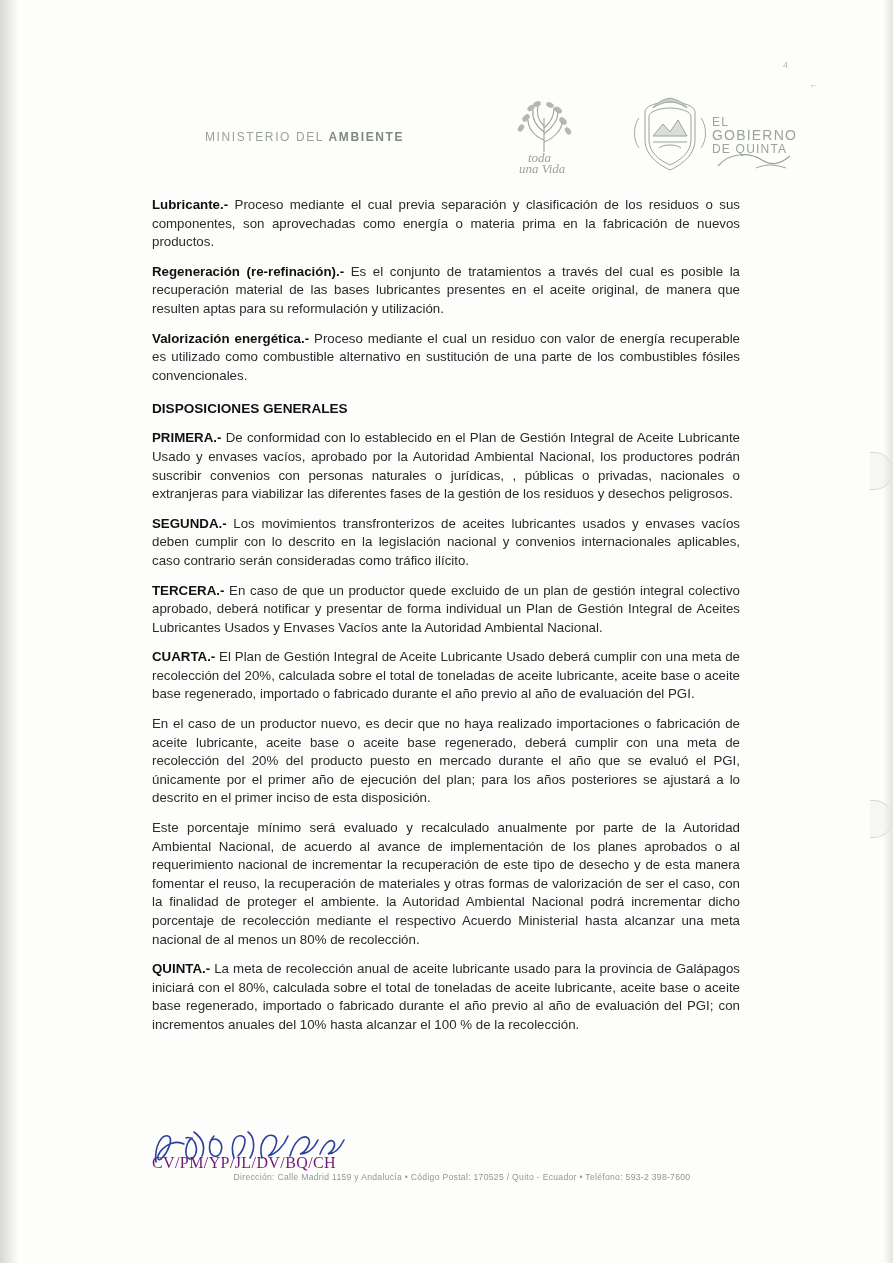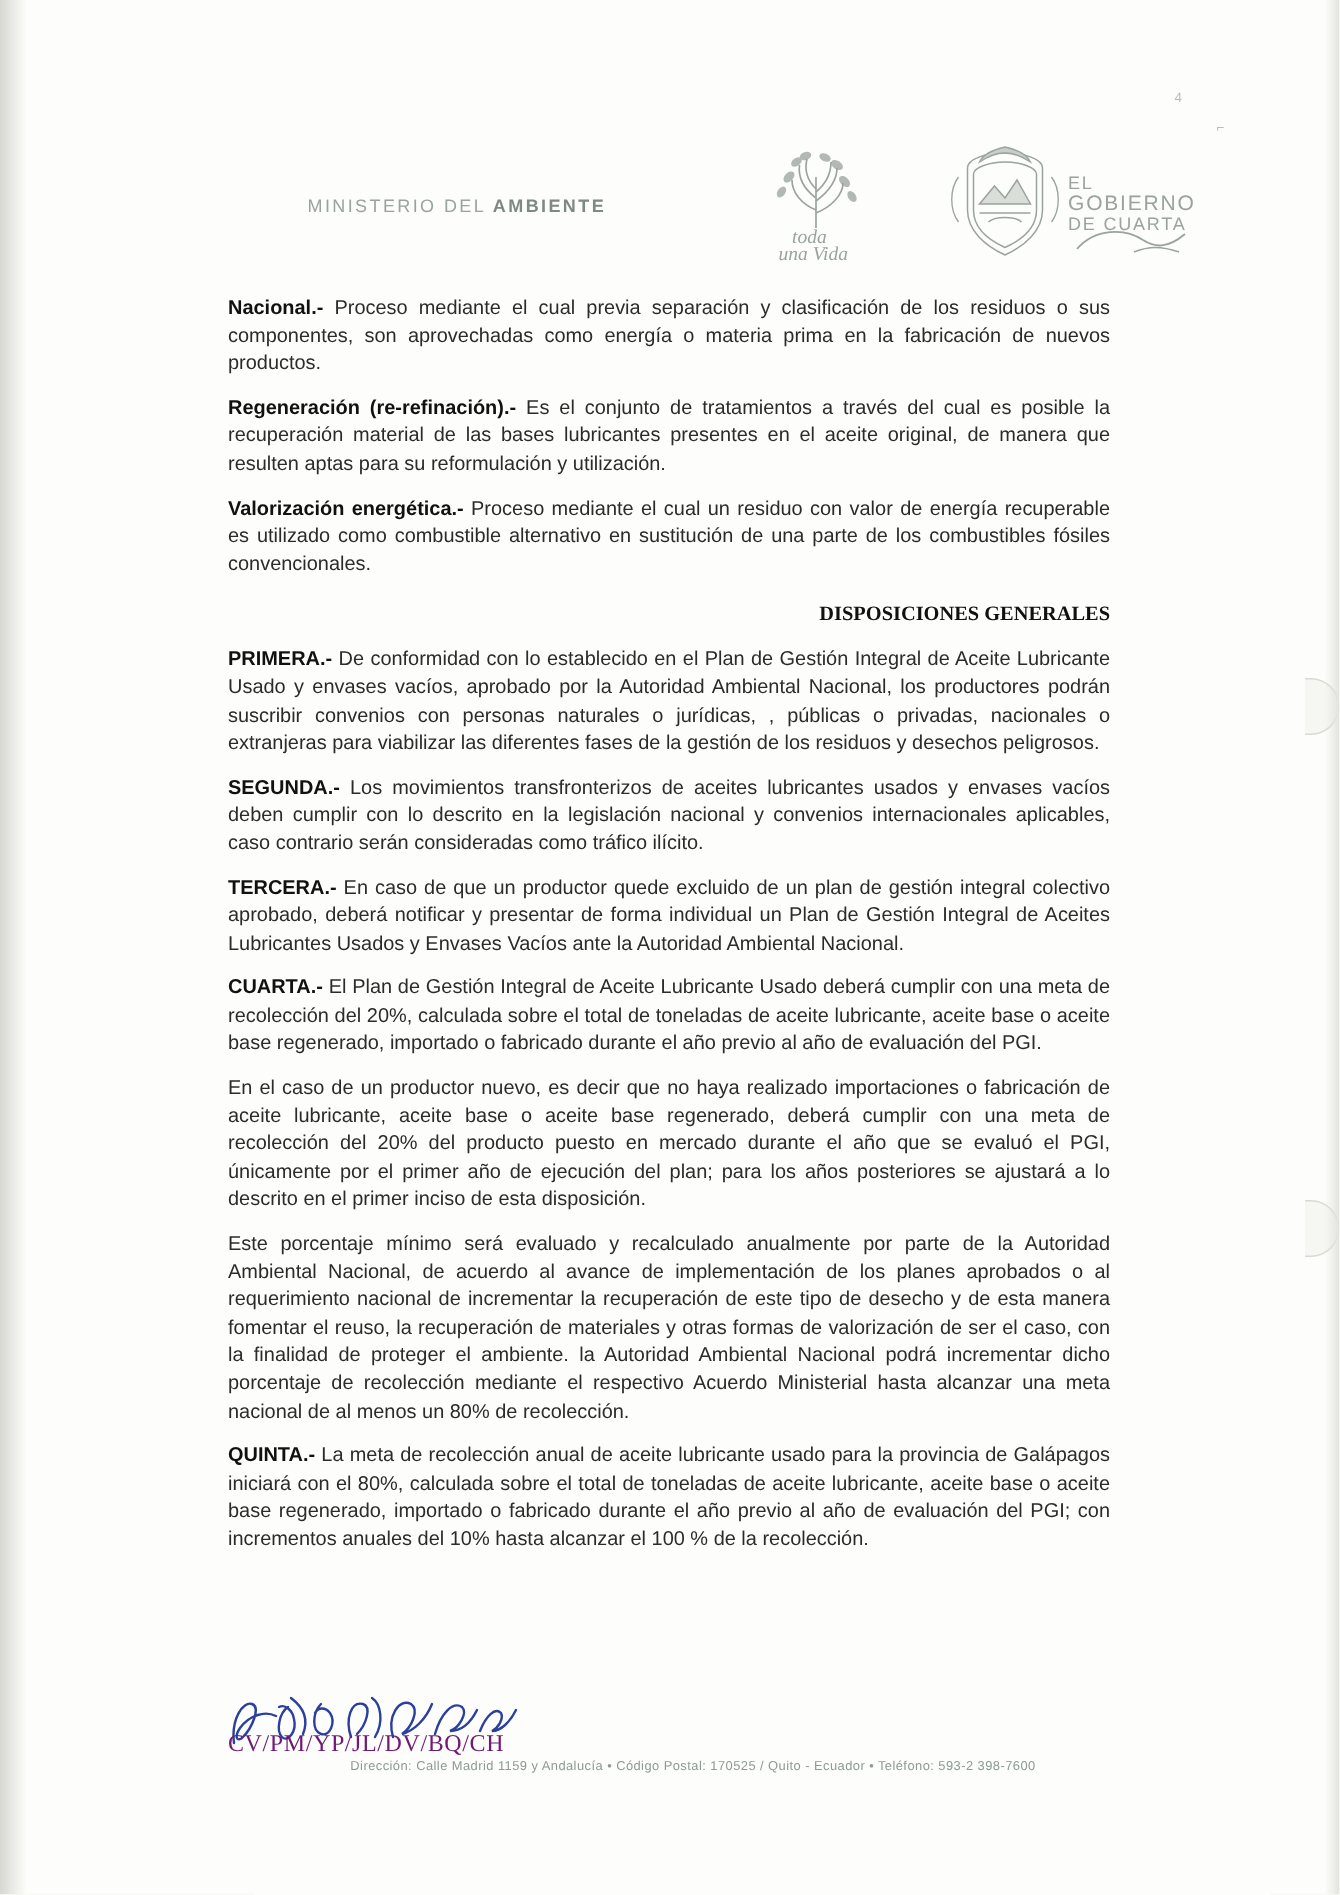--- a/index.html
+++ b/index.html
@@ -104,23 +104,22 @@
   }
   p.gap-before { }
   .lead {
     font-weight: bold;
     color: #111;
   }
   h2.section-title {
     margin: 16px 0 13px 0;
     font-size: 13.6px;
     font-weight: bold;
-    text-align: right;
+    text-align: left;
     color: #111;
-    font-family: Liberation Serif, serif;
   }
 
   
   .signature {
     position: absolute;
     left: 150px;
     top: 1128px;
     width: 230px;
     height: 40px;
     color: #2a3f9e;
@@ -225,34 +224,34 @@
         <g stroke="#9aa39c" fill="none" stroke-width="0.9">
           <path d="M14 22 C8 30 8 44 14 52"></path>
           <path d="M76 22 C82 30 82 44 76 52"></path>
         </g>
       </svg>
     </div>
 
     <div class="gob-text">
       <div>EL</div>
       <div style="font-size:14px;line-height:15px;">GOBIERNO</div>
-      <div>DE CUARTA</div>
+      <div>DE QUINTA</div>
     </div>
 
     <div class="gob-flourish">
       <svg viewBox="0 0 78 22" width="78" height="22">
         <path d="M2 16 C14 2 34 2 46 10 C54 15 62 16 74 6" fill="none" stroke="#9aa39c" stroke-width="1.2"></path>
         <path d="M40 18 C50 14 58 14 70 18" fill="none" stroke="#9aa39c" stroke-width="1"></path>
       </svg>
     </div>
   </div>
 
   <div class="content">
 
-    <p><span class="lead">Nacional.-</span><span> Proceso mediante el cual previa separación y clasificación de los residuos o sus componentes, son aprovechadas como energía o materia prima en la fabricación de nuevos productos.</span></p>
+    <p><span class="lead">Lubricante.-</span><span> Proceso mediante el cual previa separación y clasificación de los residuos o sus componentes, son aprovechadas como energía o materia prima en la fabricación de nuevos productos.</span></p>
 
     <p><span class="lead">Regeneración (re-refinación).-</span><span> Es el conjunto de tratamientos a través del cual es posible la recuperación material de las bases lubricantes presentes en el aceite original, de manera que resulten aptas para su reformulación y utilización.</span></p>
 
 
     <p><span class="lead">Valorización energética.-</span><span> Proceso mediante el cual un residuo con valor de energía recuperable es utilizado como combustible alternativo en sustitución de una parte de los combustibles fósiles convencionales.</span></p>
 
     <h2 class="section-title">DISPOSICIONES GENERALES</h2>
 
     <p><span class="lead">PRIMERA.-</span><span> De conformidad con lo establecido en el Plan de Gestión Integral de Aceite Lubricante Usado y envases vacíos, aprobado por la Autoridad Ambiental Nacional, los productores podrán suscribir convenios con personas naturales o jurídicas, , públicas o privadas, nacionales o extranjeras para viabilizar las diferentes fases de la gestión de los residuos y desechos peligrosos.</span></p>
 

